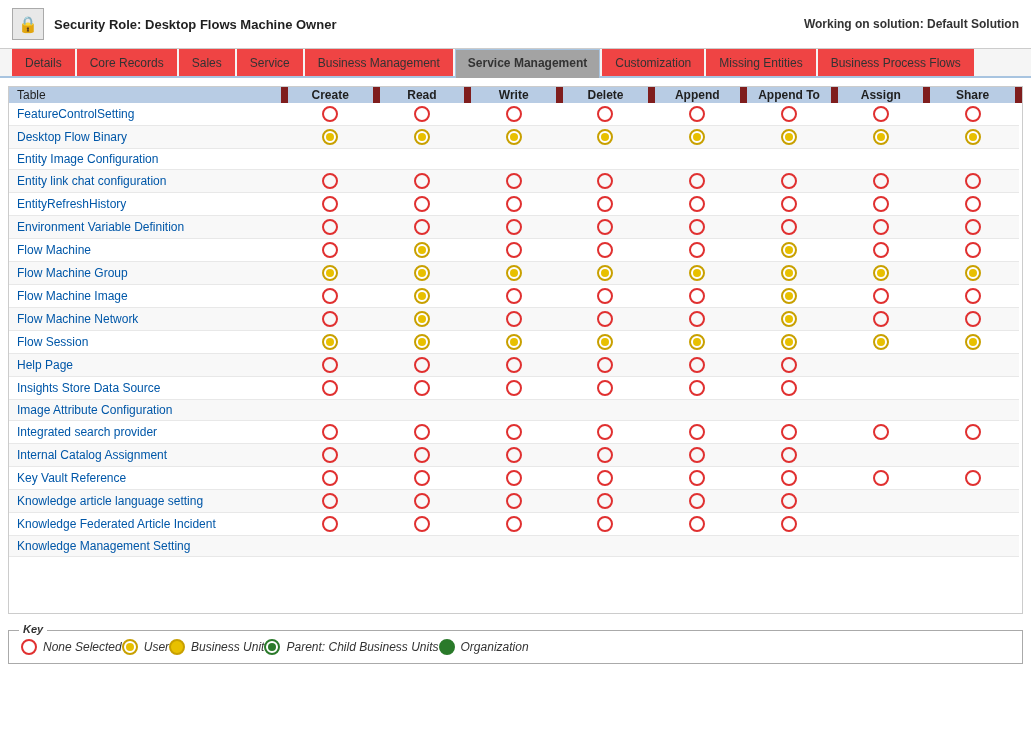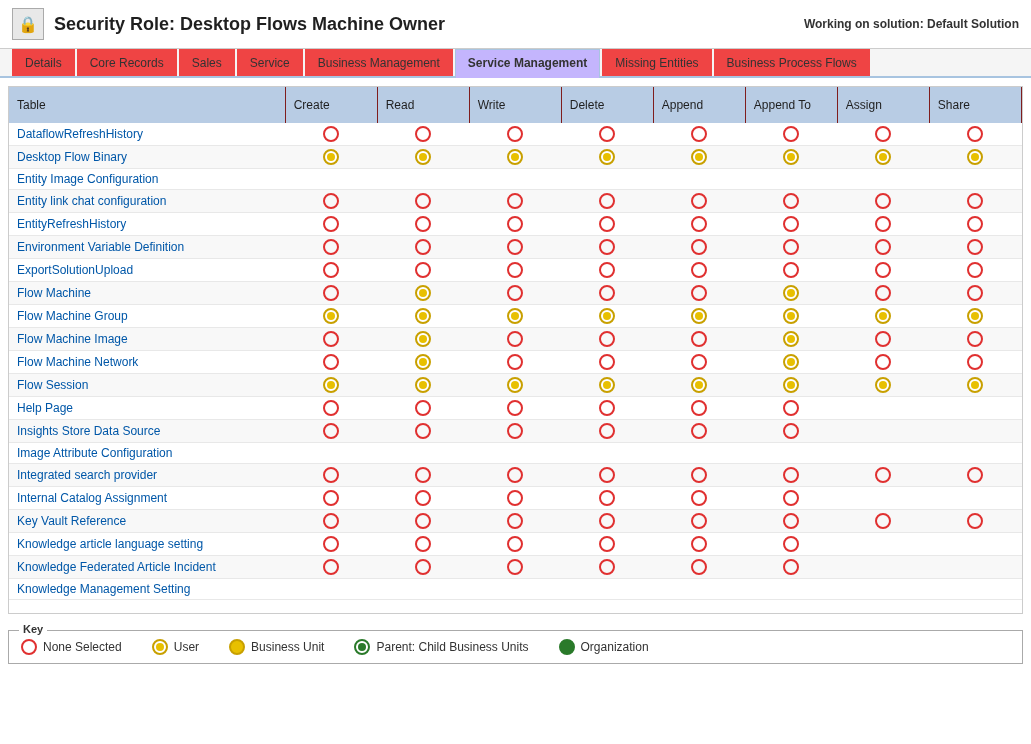--- a/index.html
+++ b/index.html
@@ -1,55 +1,55 @@
 <!DOCTYPE html>
 <html><head>
   <meta charset="utf-8">
   <style>
     * { box-sizing: border-box; margin: 0; padding: 0; }
     body { font-family: 'Segoe UI', Tahoma, Geneva, Verdana, sans-serif; font-size: 12px; background: #fff; color: #333; }
 
     .header { display: flex; align-items: center; padding: 8px 12px; border-bottom: 1px solid #ccc; background: #fff; }
     .header-icon { width: 32px; height: 32px; background: #e8e8e8; border: 1px solid #aaa; margin-right: 10px; display: flex; align-items: center; justify-content: center; font-size: 16px; }
-    .header-title { font-size: 18px; font-weight: bold; color: #1f1f1f; flex: 1; }
+    .header-title { font-size: 13px; font-weight: bold; color: #1f1f1f; flex: 1; }
     .header-solution { font-size: 12px; color: #333; font-weight: bold; text-align: left; }
 
     .tabs { display: flex; border-bottom: 2px solid #a8c4e0; padding: 0 12px; background: #f5f5f5; }
     .tab { padding: 6px 12px; cursor: pointer; font-size: 12px; color: #333; border: 1px solid transparent; border-bottom: none; margin-right: 2px; background: #ef4444; }
-    .tab.active { background: #c4b5fd; border-color: #a8c4e0; border-bottom-color: #fff; margin-bottom: -2px; font-weight: bold; }
+    .tab.active { background: #a3a3a3; border-color: #a8c4e0; border-bottom-color: #fff; margin-bottom: -2px; font-weight: bold; }
 
     .main-content { padding: 8px; height: calc(744px - 120px - 80px); overflow: hidden; display: flex; flex-direction: column; }
 
     .table-container { flex: 1; overflow-y: auto; overflow-x: hidden; border: 1px solid #ccc; }
 
     table { width: 100%; border-collapse: collapse; }
     thead tr { background: #b8cce4; }
-    thead th { padding: 11px 8px; text-align: left; font-weight: normal; font-size: 12px; border-right: 1px solid #7f1d1d; color: #1f1f1f; }
+    thead th { padding: 1px 8px; text-align: left; font-weight: normal; font-size: 12px; border-right: 7px solid #7f1d1d; color: #1f1f1f; }
     thead th:first-child { width: 240px; }
-    thead th:not(:first-child) { width: 80px; }
+    thead th:not(:first-child) { text-align: center; width: 80px; font-weight: bold; }
 
     tbody tr { border-bottom: 1px solid #e8e8e8; }
     tbody tr:nth-child(even) { background: #f8f8f8; }
 
     tbody td { padding: 3px 8px; font-size: 12px; vertical-align: middle; }
     tbody td:first-child { color: #0057a8; cursor: pointer; }
     tbody td:not(:first-child) { text-align: center; }
 
     .circle-icon { display: inline-block; width: 16px; height: 16px; border-radius: 50%; border: 2px solid; vertical-align: middle; }
     .circle-none { border-color: #e03030; background: transparent; }
     .circle-user { border-color: #c8a000; background: #fff; position: relative; }
     .circle-user::after { content: ''; position: absolute; top: 2px; left: 2px; width: 8px; height: 8px; border-radius: 50%; background: #e8c000; }
     .circle-org { border-color: #2a7a2a; background: #2a7a2a; }
     .circle-bu { border-color: #c8a000; background: #e8c000; }
     .circle-parent { border-color: #2a7a2a; background: #fff; position: relative; }
     .circle-parent::after { content: ''; position: absolute; top: 2px; left: 2px; width: 8px; height: 8px; border-radius: 50%; background: #2a7a2a; }
 
-    .key-section { border: 1px solid #aaa; margin: 8px; padding: 8px 12px; position: relative; }
+    .key-section { border: 1px solid #aaa; margin: 8px; padding: 8px 12px; position: relative; font-style: italic; }
     .key-label { position: absolute; top: -8px; left: 10px; background: #fff; padding: 0 4px; font-size: 11px; font-weight: bold; }
-    .key-items { display: flex; align-items: center; gap: 30px; flex-wrap: wrap; }
+    .key-items { display: flex; align-items: center; flex-wrap: wrap; }
     .key-item { display: flex; align-items: center; gap: 6px; font-size: 12px; }
 
     
     .table-container::-webkit-scrollbar { width: 8px; }
     .table-container::-webkit-scrollbar-track { background: #f0f0f0; }
     .table-container::-webkit-scrollbar-thumb { background: #aaa; }
   </style>
 </head>
 <body>
 
@@ -61,20 +61,21 @@
   <div class="header-solution">Working on solution: Default Solution</div>
 </div>
 
 <div class="tabs" id="tabs-container">
     <div class="tab">Details</div>
     <div class="tab">Core Records</div>
     <div class="tab">Sales</div>
     <div class="tab">Service</div>
     <div class="tab">Business Management</div>
     <div class="tab active">Service Management</div>
+    <div class="tab">Customization</div>
     <div class="tab">Missing Entities</div>
     <div class="tab">Business Process Flows</div>
   </div>
 
 <div class="main-content">
   <div class="table-container">
     <table>
       <thead id="table-head">
           <tr>
             <th>Table</th>
@@ -83,21 +84,21 @@
             <th>Write</th>
             <th>Delete</th>
             <th>Append</th>
             <th>Append To</th>
             <th>Assign</th>
             <th>Share</th>
           </tr>
         </thead>
       <tbody id="table-body">
           <tr>
-            <td>DataflowRefreshHistory</td>
+            <td>FeatureControlSetting</td>
             <td><span class="circle-icon circle-none"></span></td>
             <td><span class="circle-icon circle-none"></span></td>
             <td><span class="circle-icon circle-none"></span></td>
             <td><span class="circle-icon circle-none"></span></td>
             <td><span class="circle-icon circle-none"></span></td>
             <td><span class="circle-icon circle-none"></span></td>
             <td><span class="circle-icon circle-none"></span></td>
             <td><span class="circle-icon circle-none"></span></td>
           </tr>
           <tr>
@@ -139,31 +140,20 @@
             <td><span class="circle-icon circle-none"></span></td>
             <td><span class="circle-icon circle-none"></span></td>
             <td><span class="circle-icon circle-none"></span></td>
             <td><span class="circle-icon circle-none"></span></td>
             <td><span class="circle-icon circle-none"></span></td>
             <td><span class="circle-icon circle-none"></span></td>
             <td><span class="circle-icon circle-none"></span></td>
           </tr>
           <tr>
             <td>Environment Variable Definition</td>
-            <td><span class="circle-icon circle-none"></span></td>
-            <td><span class="circle-icon circle-none"></span></td>
-            <td><span class="circle-icon circle-none"></span></td>
-            <td><span class="circle-icon circle-none"></span></td>
-            <td><span class="circle-icon circle-none"></span></td>
-            <td><span class="circle-icon circle-none"></span></td>
-            <td><span class="circle-icon circle-none"></span></td>
-            <td><span class="circle-icon circle-none"></span></td>
-          </tr>
-          <tr>
-            <td>ExportSolutionUpload</td>
             <td><span class="circle-icon circle-none"></span></td>
             <td><span class="circle-icon circle-none"></span></td>
             <td><span class="circle-icon circle-none"></span></td>
             <td><span class="circle-icon circle-none"></span></td>
             <td><span class="circle-icon circle-none"></span></td>
             <td><span class="circle-icon circle-none"></span></td>
             <td><span class="circle-icon circle-none"></span></td>
             <td><span class="circle-icon circle-none"></span></td>
           </tr>
           <tr>

